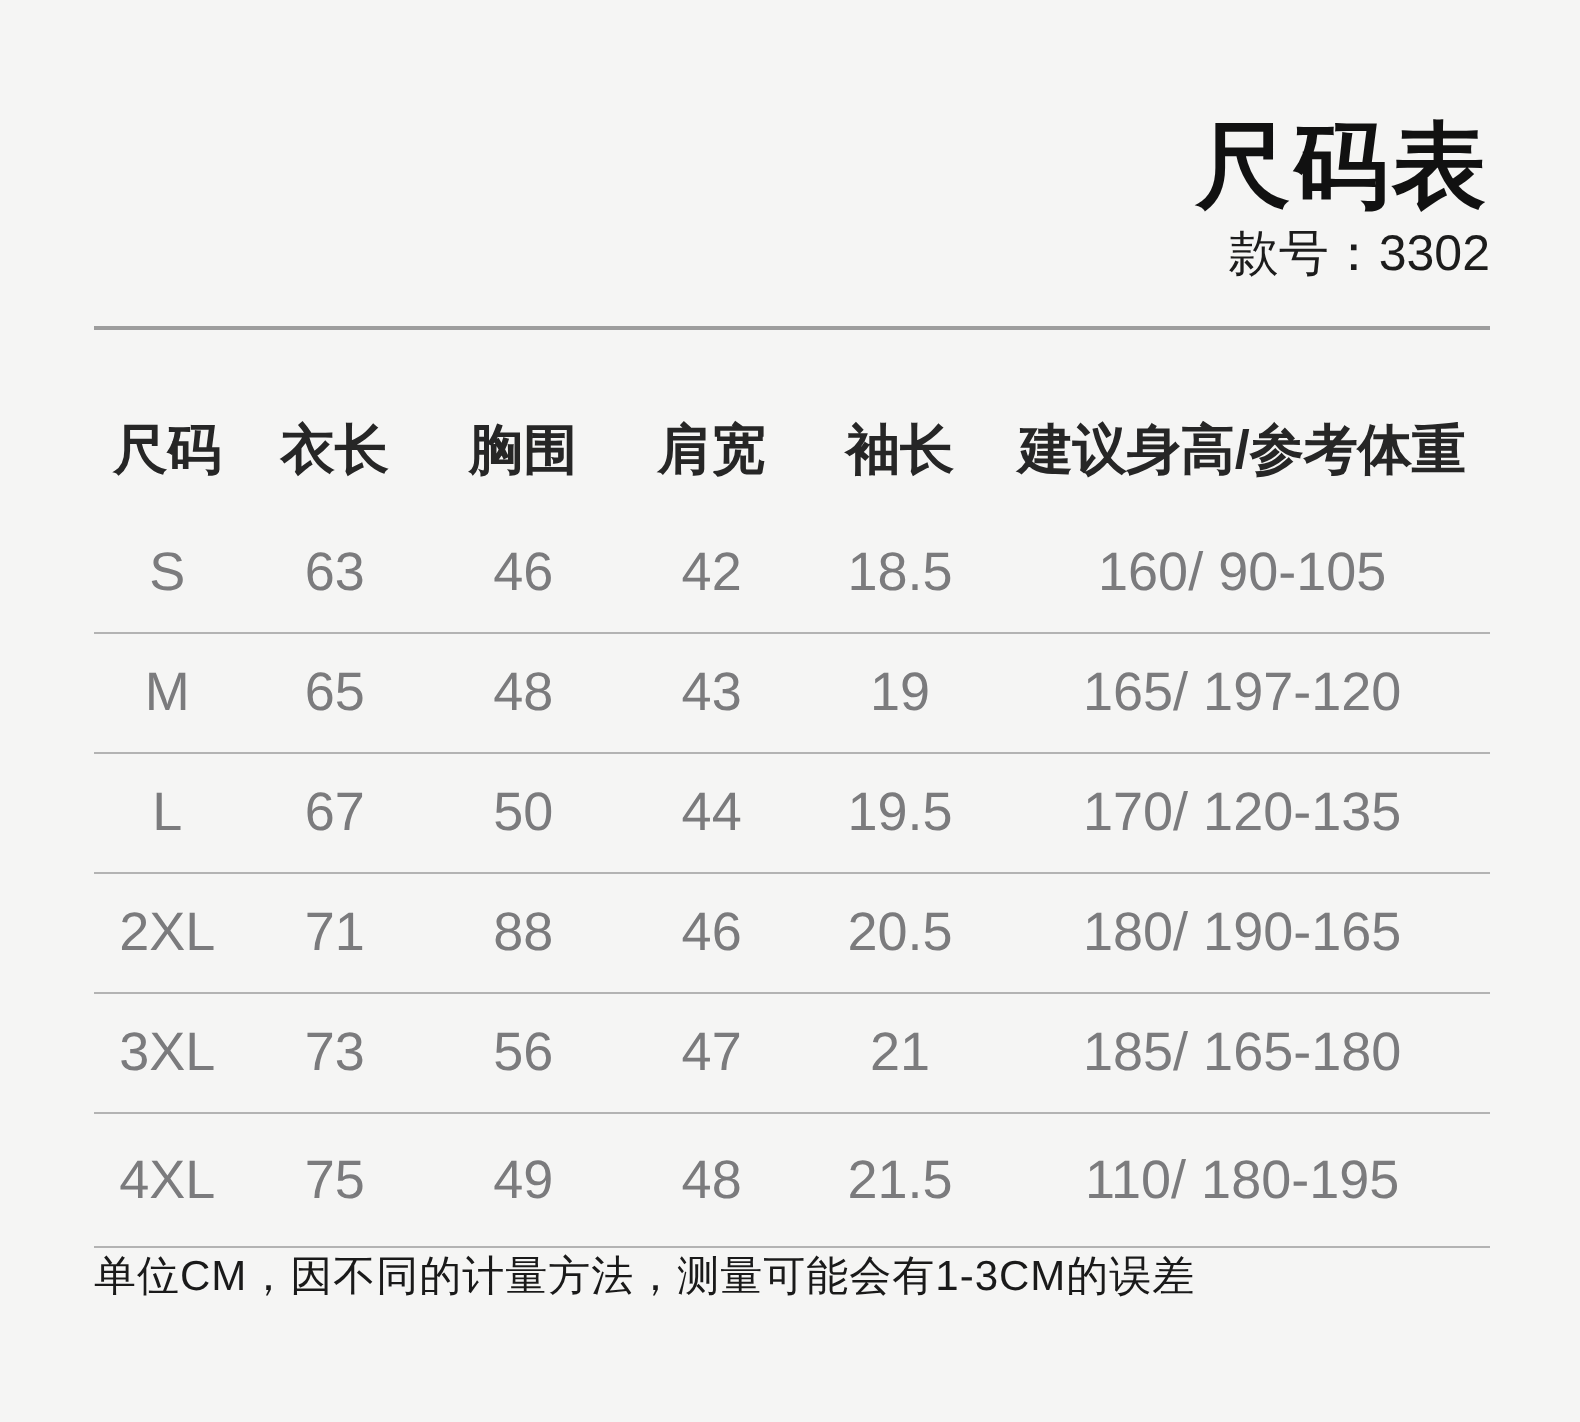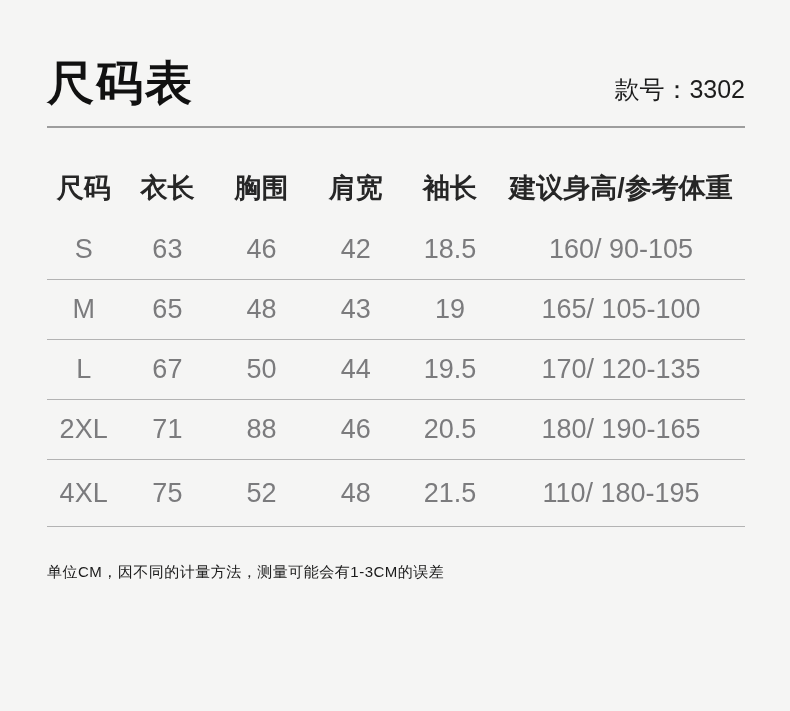--- a/index.html
+++ b/index.html
@@ -19,20 +19,21 @@
     height: 711px;
     padding: 0 45px 0 47px;
   }
   .page-header {
     display: flex;
     justify-content: space-between;
     align-items: flex-end;
     padding-top: 56px;
     padding-bottom: 16px;
     border-bottom: 2px solid #9d9d9d;
+    flex-direction: column;
   }
   .page-title {
     margin: 0;
     font-size: 47px;
     line-height: 1.15;
     font-weight: 800;
     letter-spacing: 2px;
     color: #111111;
   }
   .style-number {
@@ -73,22 +74,21 @@
   table.size-table tbody tr:last-child td {
     height: 64px;
   }
   table.size-table th:nth-child(1), table.size-table td:nth-child(1) { width: 10.5%; }
   table.size-table th:nth-child(2), table.size-table td:nth-child(2) { width: 13.5%; }
   table.size-table th:nth-child(3), table.size-table td:nth-child(3) { width: 13.5%; }
   table.size-table th:nth-child(4), table.size-table td:nth-child(4) { width: 13.5%; }
   table.size-table th:nth-child(5), table.size-table td:nth-child(5) { width: 13.5%; }
   table.size-table th:nth-child(6), table.size-table td:nth-child(6) { width: 35.5%; }
   .footer-note {
-    margin-top: 36px;
-    font-size: 15px;
+    font-size: 21px;
     font-weight: 500;
     color: #1a1a1a;
     letter-spacing: 0.5px;
   }
 </style>
 </head>
 <body>
 
 <div class="page">
   <div class="page-header">
@@ -115,42 +115,50 @@
           <td>42</td>
           <td>18.5</td>
           <td>160/ 90-105</td>
         </tr>
         <tr>
           <td>M</td>
           <td>65</td>
           <td>48</td>
           <td>43</td>
           <td>19</td>
-          <td>165/ 105-100</td>
+          <td>165/ 197-120</td>
         </tr>
         <tr>
           <td>L</td>
           <td>67</td>
           <td>50</td>
           <td>44</td>
           <td>19.5</td>
           <td>170/ 120-135</td>
         </tr>
         <tr>
           <td>2XL</td>
           <td>71</td>
           <td>88</td>
           <td>46</td>
           <td>20.5</td>
           <td>180/ 190-165</td>
         </tr>
         <tr>
+          <td>3XL</td>
+          <td>73</td>
+          <td>56</td>
+          <td>47</td>
+          <td>21</td>
+          <td>185/ 165-180</td>
+        </tr>
+        <tr>
           <td>4XL</td>
           <td>75</td>
-          <td>52</td>
+          <td>49</td>
           <td>48</td>
           <td>21.5</td>
           <td>110/ 180-195</td>
         </tr>
       </tbody>
   </table>
 
   <div class="footer-note">单位CM，因不同的计量方法，测量可能会有1-3CM的误差</div>
 </div>
 

